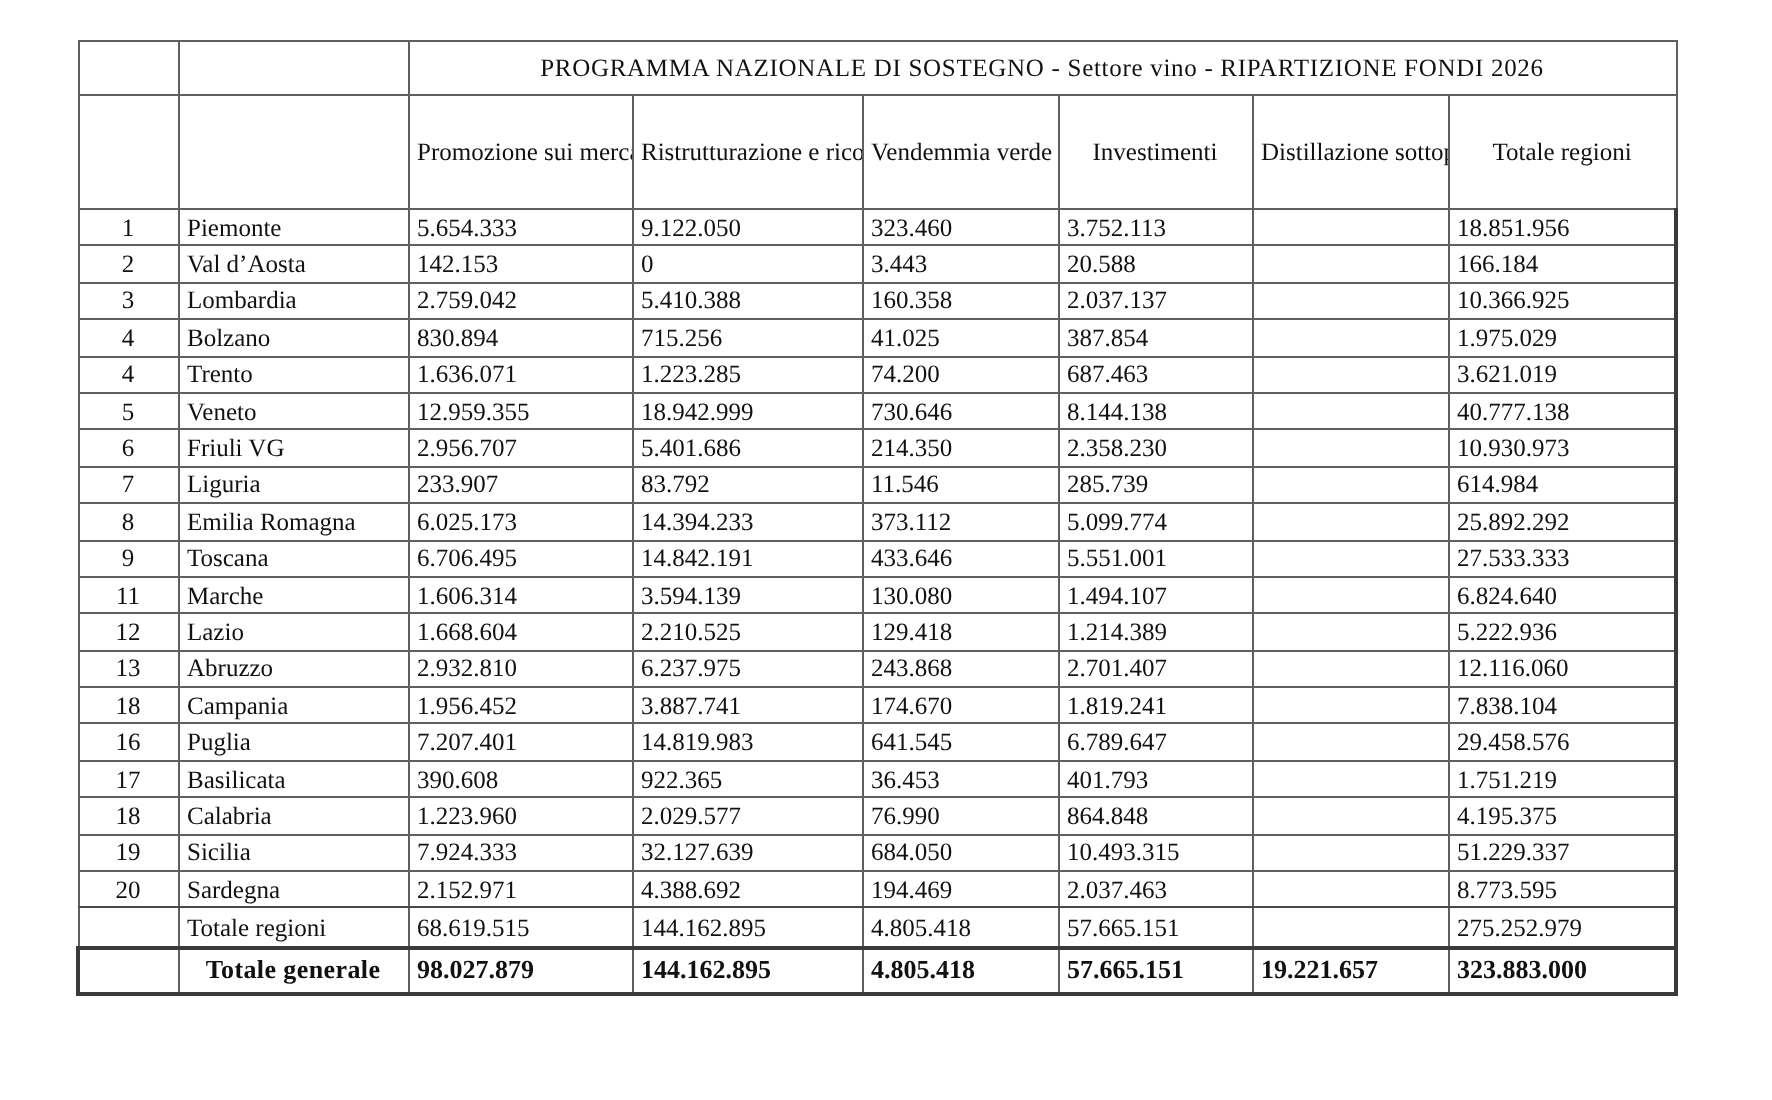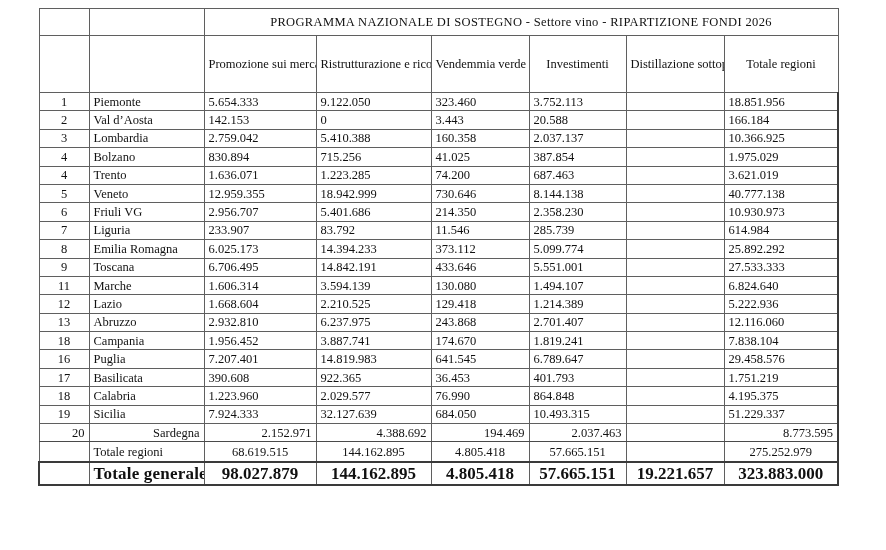--- a/index.html
+++ b/index.html
@@ -14,21 +14,21 @@
     font-family: "Liberation Serif", "DejaVu Serif", serif;
     color: #111111;
     overflow: hidden;
   }
 
   .sheet {
     position: relative;
     width: 886px;
     height: 550px;
     box-sizing: border-box;
-    padding: 8px 0 0 0;
+    padding: 20px 0 0 0;
     background: #ffffff;
   }
 
   table.fondi {
     border-collapse: collapse;
     table-layout: fixed;
     margin-left: 38px;
     width: 799px;
     background: #ffffff;
   }
@@ -95,41 +95,41 @@
 
   
   tr.sum-row td { height: 18.5px; }
   td.s-blank { border-left: 2px solid #3a3a3a; }
   td.s-label {
     text-align: left;
     padding-left: 6px;
     font-size: 13px;
   }
   td.s-val {
-    text-align: center;
+    text-align: left;
     font-size: 12.4px;
     padding-right: 5px;
   }
   td.s-val.last { border-right: 2px solid #3a3a3a; }
 
   tr.grand-row td {
     font-weight: bold;
     height: 21px;
     border-top: 2px solid #3a3a3a;
     border-bottom: 2px solid #3a3a3a;
-    font-size: 17px;
+    font-size: 13px;
   }
   tr.grand-row td.s-blank { border-left: 2px solid #3a3a3a; }
   tr.grand-row td.s-val.last { border-right: 2px solid #3a3a3a; }
   tr.grand-row td.s-label {
     text-align: center;
     letter-spacing: 0.2px;
   }
 
-  tr.last-data td { border-bottom: 1.5px solid #4a4a4a; text-align: right; }
+  tr.last-data td { border-bottom: 1.5px solid #4a4a4a; }
   tr.totreg-row td { border-top: 1.5px solid #4a4a4a; }
 </style>
 </head>
 <body>
 
 <div class="sheet">
 
   <table class="fondi">
     <colgroup>
       <col style="width:50px">

